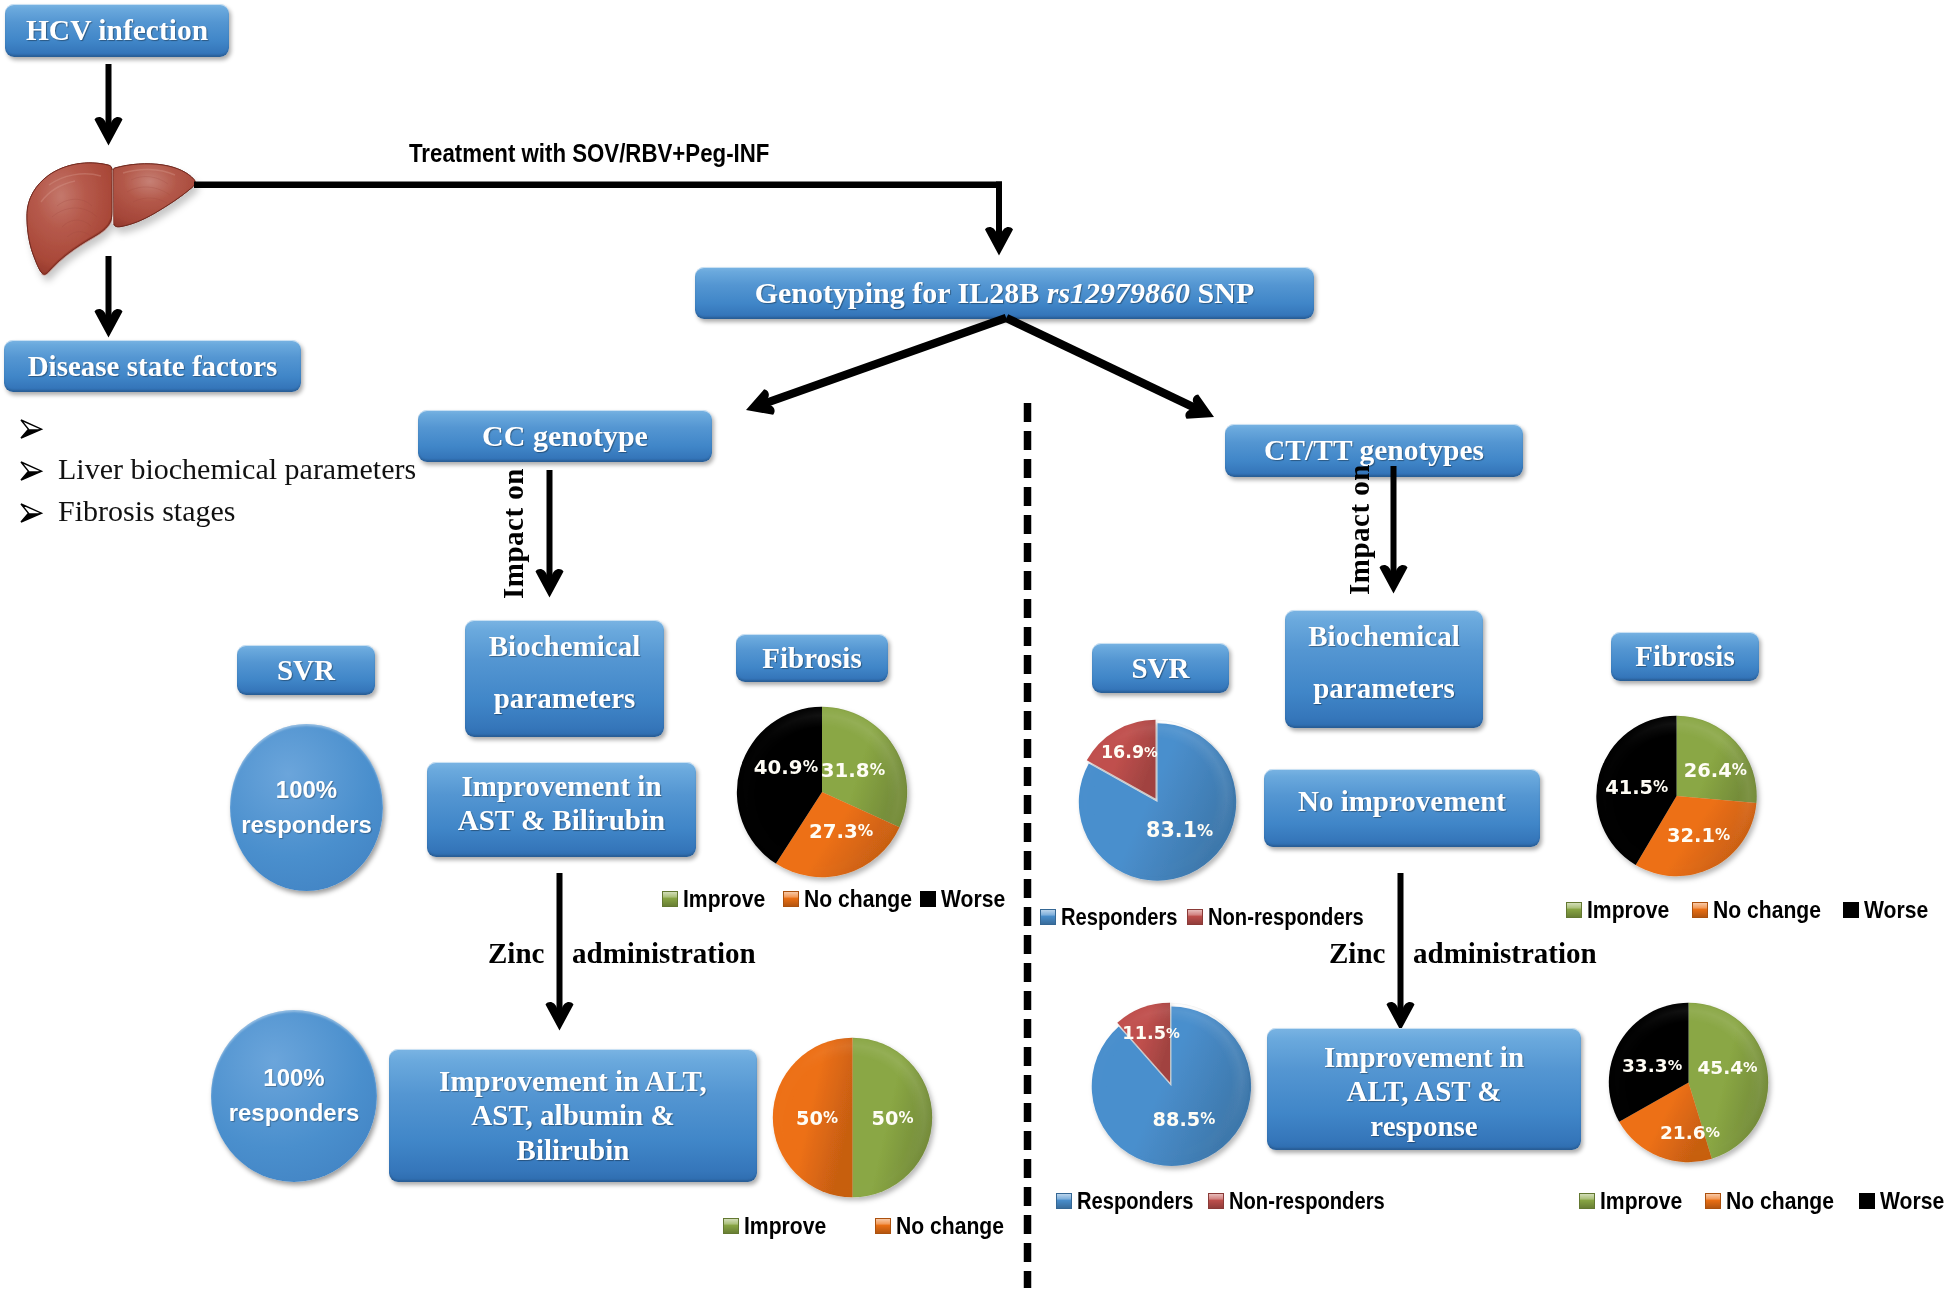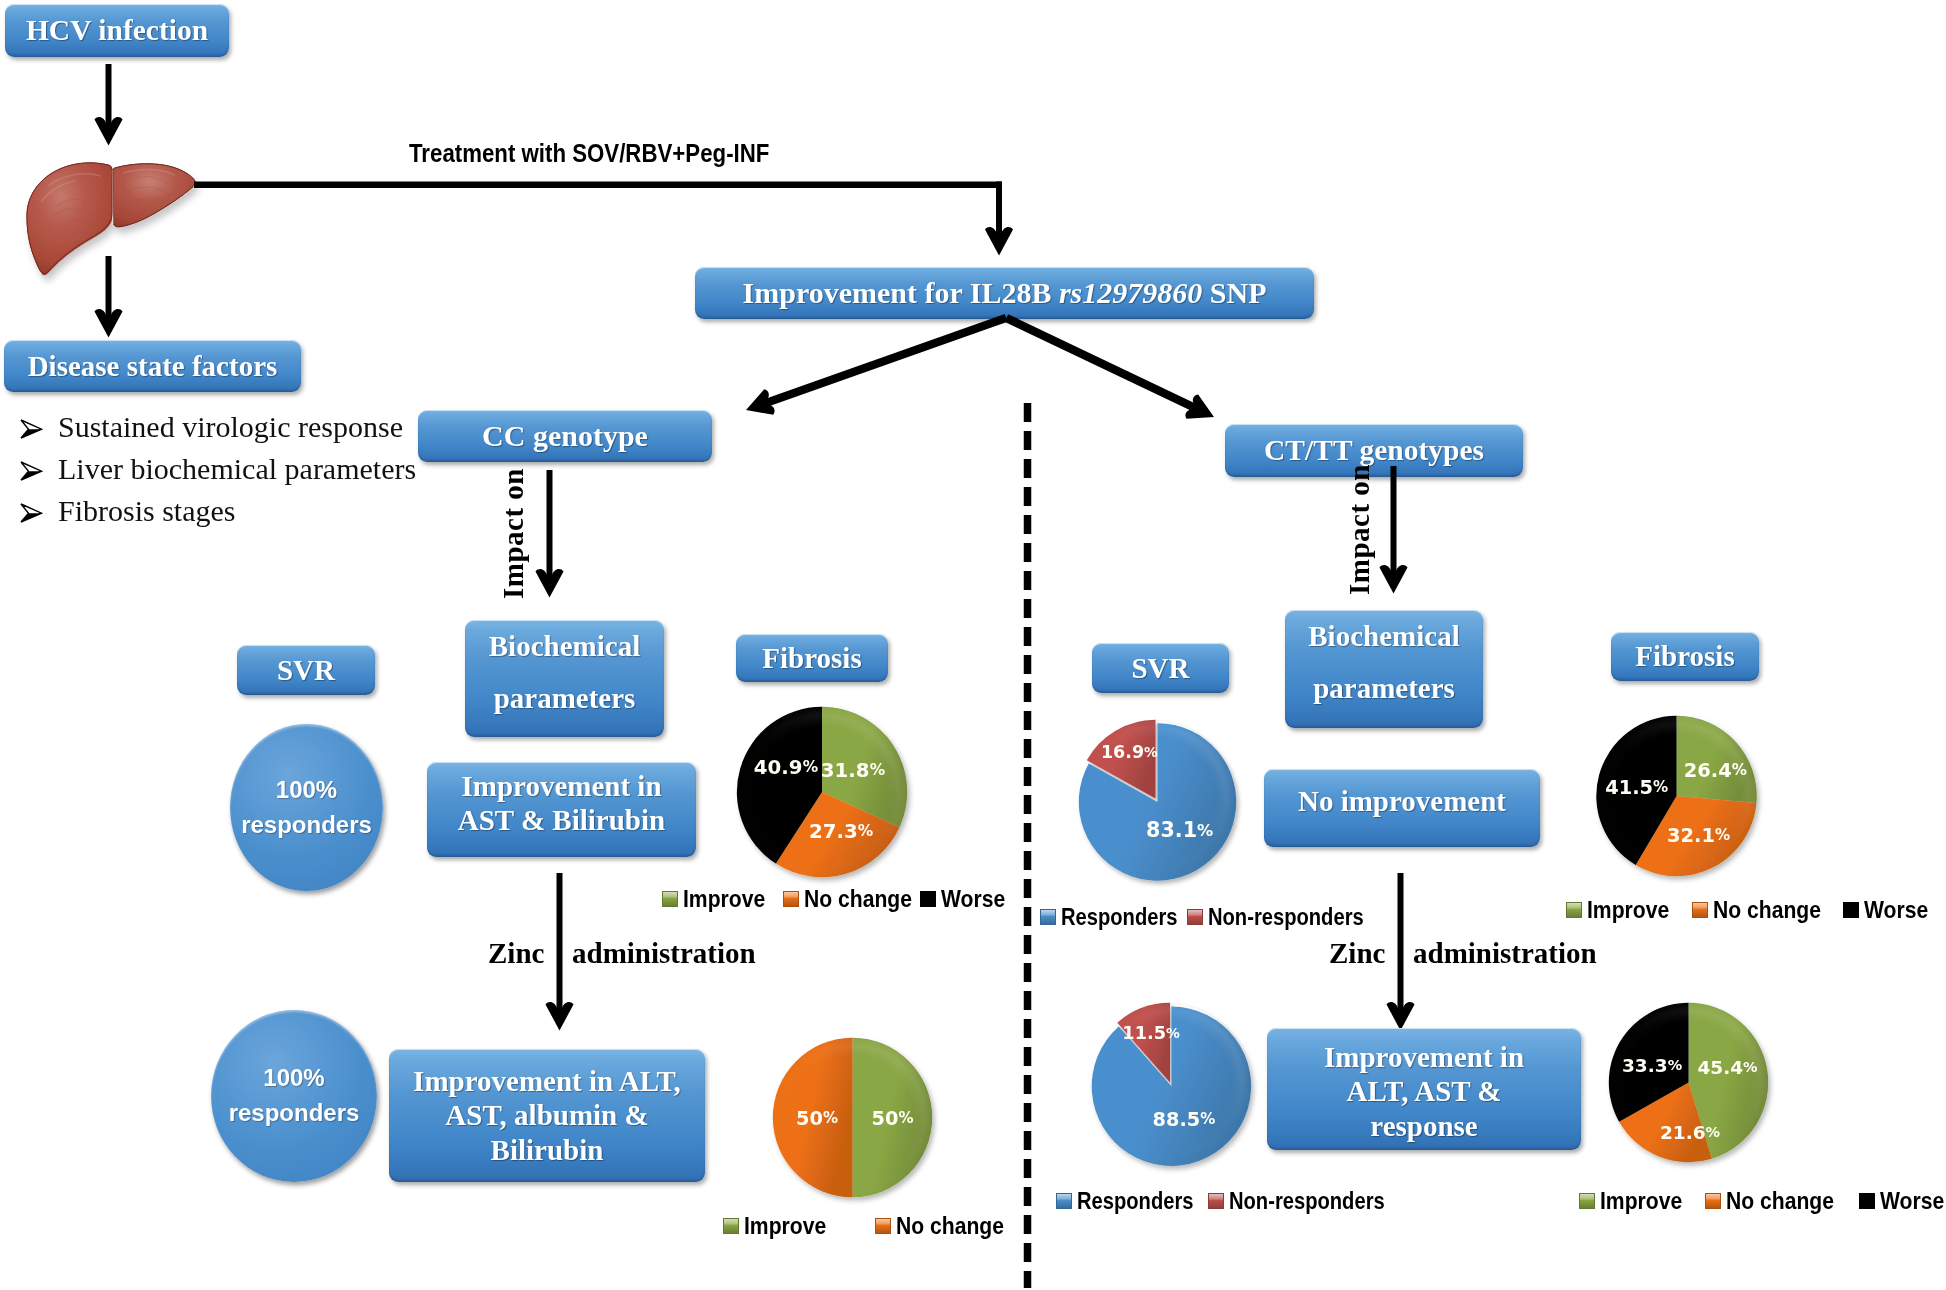--- a/index.html
+++ b/index.html
@@ -120,21 +120,20 @@
 
 <div class="abs" data-name="disease-factors-list" style="left:18px;top:410px;width:440px;font-size:30px;color:#111;font-family:'Liberation Serif',serif;">
   <div style="display:flex;align-items:baseline;margin-bottom:8px;" data-name="list-item">
     <span data-name="arrow-bullet-icon" style="width:40px;flex:none;">
       <svg data-name="arrow-bullet-glyph" width="26" height="22" viewBox="0 0 26 22" style="vertical-align:-3px;">
         <path d="M3 2 L23.5 11.2 L3 20 L10.5 11.2 Z" fill="#fff"></path>
         <path d="M10.5 11.2 L23.5 11.2 L3 20 Z" fill="#000"></path>
         <path d="M3 2 L23.5 11.2 L3 20 L10.5 11.2 Z" fill="none" stroke="#000" stroke-width="1.4" stroke-linejoin="miter"></path>
       </svg>
     </span>
-    <span data-name="list-item-label">Sustained virologic response</span>
   </div>
   <div style="display:flex;align-items:baseline;margin-bottom:8px;" data-name="list-item">
     <span data-name="arrow-bullet-icon" style="width:40px;flex:none;">
       <svg data-name="arrow-bullet-glyph" width="26" height="22" viewBox="0 0 26 22" style="vertical-align:-3px;">
         <path d="M3 2 L23.5 11.2 L3 20 L10.5 11.2 Z" fill="#fff"></path>
         <path d="M10.5 11.2 L23.5 11.2 L3 20 Z" fill="#000"></path>
         <path d="M3 2 L23.5 11.2 L3 20 L10.5 11.2 Z" fill="none" stroke="#000" stroke-width="1.4" stroke-linejoin="miter"></path>
       </svg>
     </span>
     <span data-name="list-item-label">Liver biochemical parameters</span>
@@ -158,21 +157,21 @@
 
 <svg class="abs" data-name="treatment-connector-arrow" style="left:194px;top:180px;width:828px;height:76px" viewBox="0 0 828 76">
   <g data-name="arrow-glyph" fill="#000">
     <path d="M0 1.5 H808 V8 H0 Z"></path>
     <path d="M802 1.5 H808 V61 H802 Z"></path>
     <path d="M791 49.5 C794.5 45 800.5 47 802.5 53 L805 60.5 L807.5 53 C809.5 47 815.5 45 819 49.5 L805 75.5 Z"></path>
   </g>
 </svg>
 
 <div class="bbox" data-name="genotyping-box" style="left:695px;top:267px;width:619px;height:52px;font-size:30px;">
-  <span data-name="genotyping-label"><span data-name="genotyping-prefix">Improvement for IL28B </span><i data-name="genotyping-rsid">rs12979860</i><span data-name="genotyping-suffix"> SNP</span></span>
+  <span data-name="genotyping-label"><span data-name="genotyping-prefix">Genotyping for IL28B </span><i data-name="genotyping-rsid">rs12979860</i><span data-name="genotyping-suffix"> SNP</span></span>
 </div>
 
 <svg class="abs" data-name="branch-arrows" style="left:730px;top:310px;width:500px;height:120px" viewBox="0 0 500 120">
   <g data-name="arrow-glyph" fill="#000">
 
     <g data-name="branch-arrow-left" transform="translate(16,100) rotate(70.5)">
       <path d="M-4.2 -11 V-276 H4.2 V-11 Z"></path>
       <path d="M-13.5 -24 C-10 -29.5 -3.2 -27 -1.3 -20 L0 -14 L1.3 -20 C3.2 -27 10 -29.5 13.5 -24 L0 0 Z"></path>
     </g>
 
@@ -273,21 +272,21 @@
 <div class="blk" data-name="zinc-administration-label-right-2" style="left:1413px;top:937px;font-size:29px;">
   <span data-name="administration-text">administration</span>
 </div>
 
 <div class="bcircle" data-name="svr-responders-circle-left-zinc" style="left:211px;top:1010px;width:166px;height:172px;font-size:24px;">
   <div data-name="svr-circle-text">
         <div data-name="svr-percent">100%</div>
         <div data-name="svr-responders-text">responders</div>
       </div>
 </div>
-<div class="bbox" data-name="improvement-alt-ast-albumin-bilirubin-box" style="left:389px;top:1049px;width:316px;height:133px;font-size:29px;flex-direction:column;">
+<div class="bbox" data-name="improvement-alt-ast-albumin-bilirubin-box" style="left:389px;top:1049px;width:368px;height:133px;font-size:29px;flex-direction:column;">
   <span data-name="improvement-line-1">Improvement in ALT,</span>
   <span data-name="improvement-line-2">AST, albumin &amp;</span>
   <span data-name="improvement-line-3">Bilirubin</span>
 </div>
 <div class="bbox" data-name="improvement-alt-ast-albumin-box" style="left:1267px;top:1028px;width:314px;height:122px;font-size:29px;flex-direction:column;padding-top:5px;">
   <span data-name="improvement-line-1">Improvement in</span>
   <span data-name="improvement-line-2">ALT, AST &amp;</span>
   <span data-name="improvement-line-3">response</span>
 </div>
 

